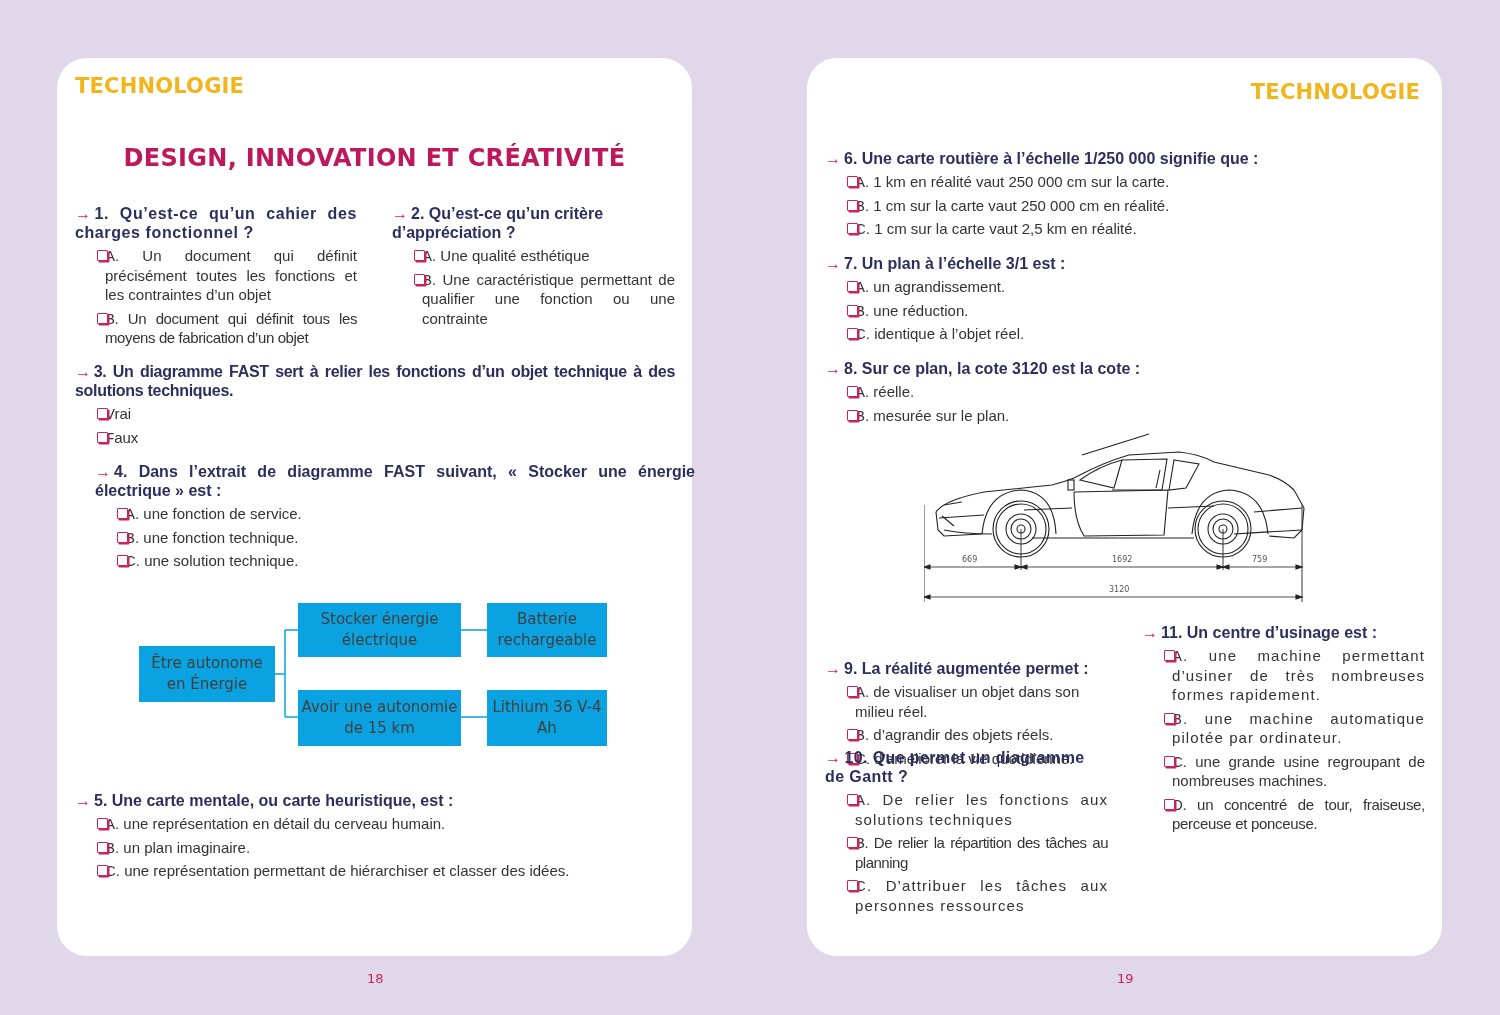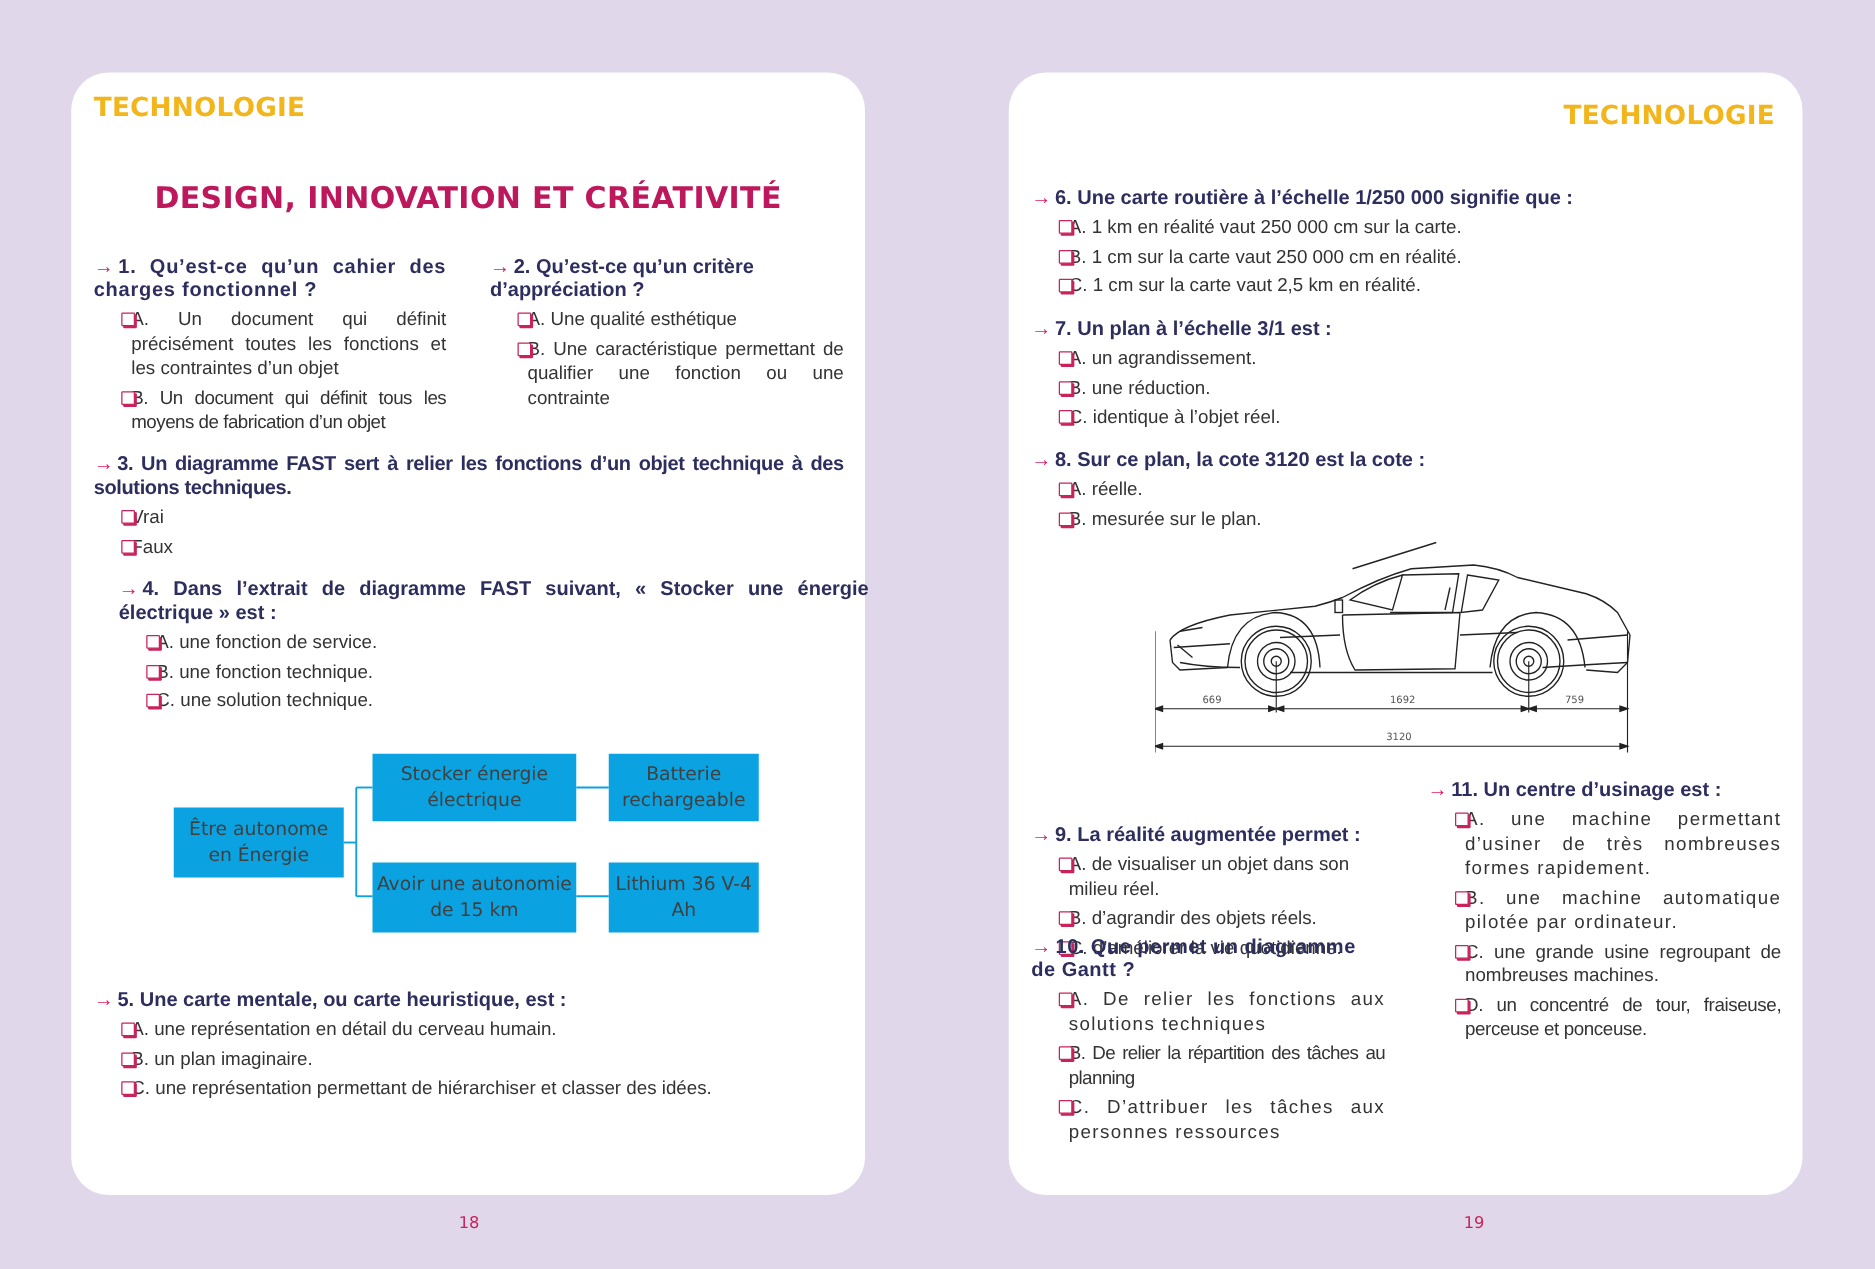--- a/index.html
+++ b/index.html
@@ -292,13 +292,13 @@
     <ul class="opts">
       <li class="opt justify wide"><span class="box"></span><span>A. une machine permettant d’usiner de très nombreuses formes rapidement.</span></li>
       <li class="opt justify wide"><span class="box"></span><span>B. une machine automatique pilotée par ordinateur.</span></li>
       <li class="opt justify"><span class="box"></span><span>C. une grande usine regroupant de nombreuses machines.</span></li>
       <li class="opt justify"><span class="box"></span><span style="letter-spacing:-0.3px;">D. un concentré de tour, fraiseuse, perceuse et ponceuse.</span></li>
     </ul>
   </div>
 </div>
 
 <div class="page-num" style="left:367px;">18</div>
-<div class="page-num" style="left:1171px;">19</div>
+<div class="page-num" style="left:1117px;">19</div>
 
 </body></html>

